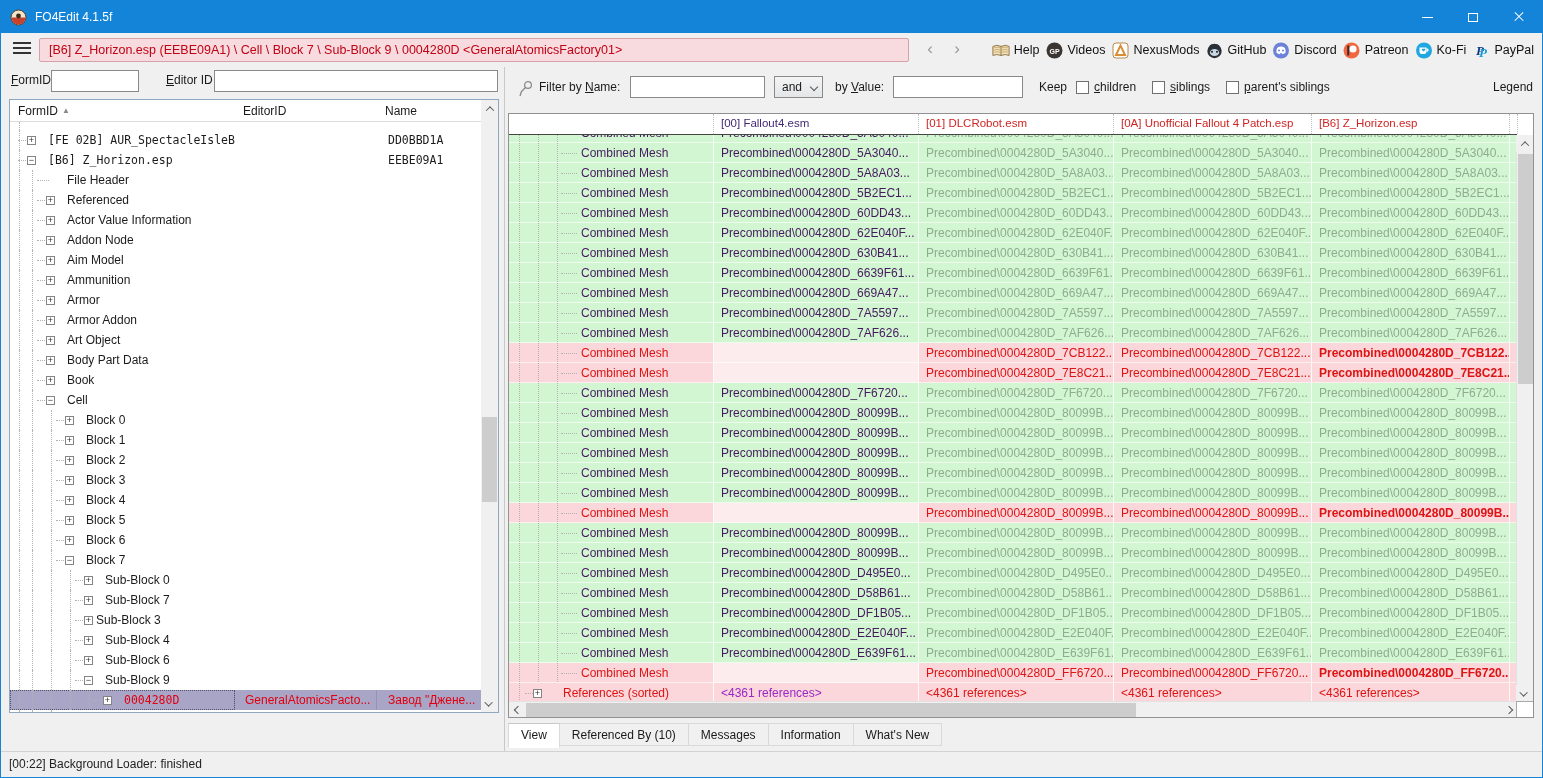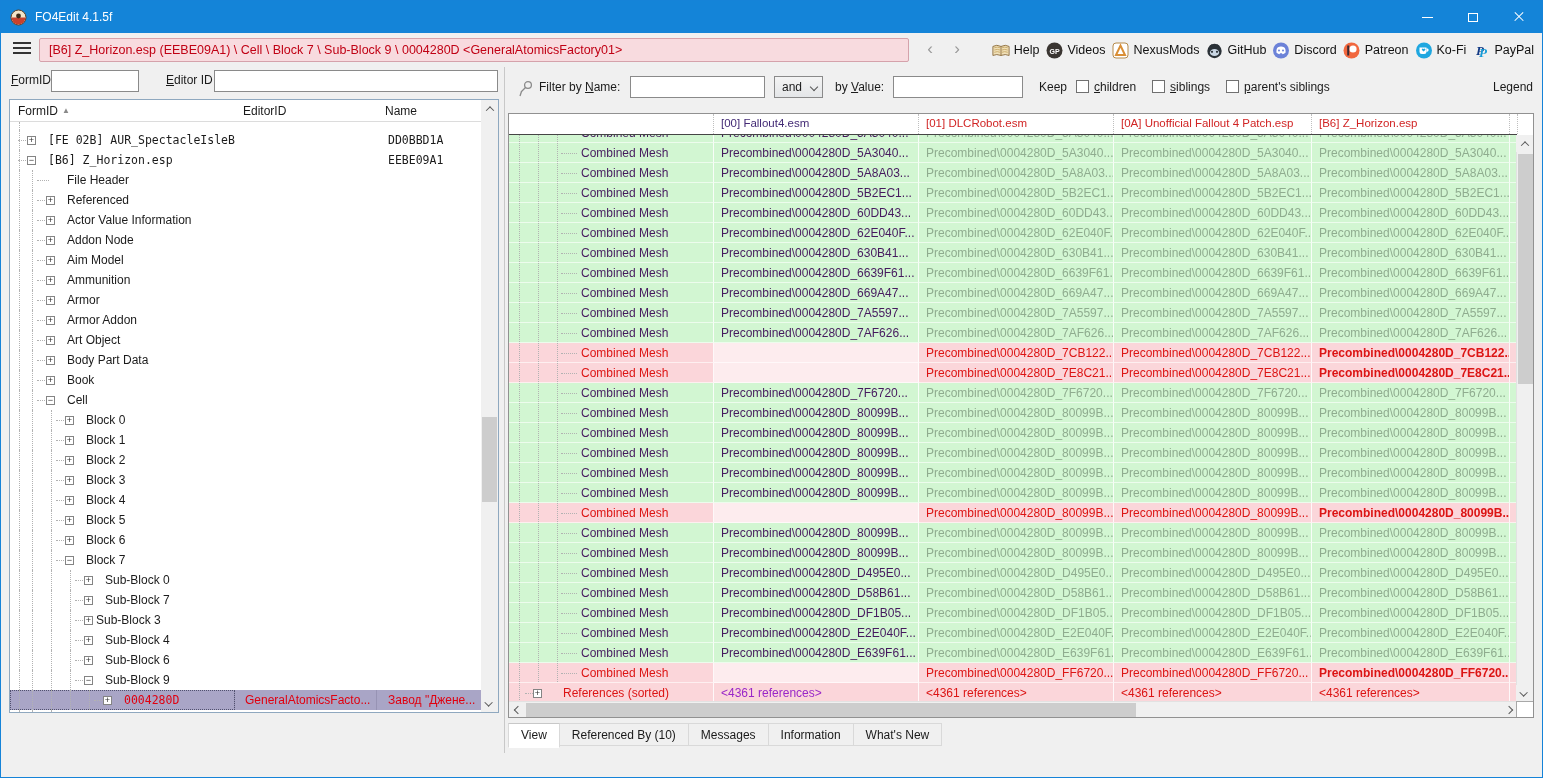--- a/index.html
+++ b/index.html
@@ -635,21 +635,21 @@
               <path d="M7.5 8.5 L3 13 M3.5 12.5 L2 17"></path>
             </g>
           </svg></span>
       <span class="item" style="left:33px">Filter by <u>N</u>ame:</span>
       <input class="inp" style="left: 124px; top: 9px; width: 135px;" value="">
       <div class="combo"><span>and</span><span class="cchev"></span></div>
       <span class="item" style="left:329px">by <u>V</u>alue:</span>
       <input class="inp" style="left: 387px; top: 9px; width: 130px;" value="">
       <div class="checkline">
         <span style="margin-right:9px">Keep</span>
-        <span id="filter-checkboxes" style="display:inline-flex;">
+        <span id="filter-checkboxes" style="display:inline-flex;align-items:center">
             <span class="cbox"></span>
             <span class="cklabel"><u>c</u>hildren</span>
             <span class="cbox"></span>
             <span class="cklabel"><u>s</u>iblings</span>
             <span class="cbox"></span>
             <span class="cklabel"><u>p</u>arent's siblings</span>
           </span>
       </div>
       <span id="legend-link">Legend</span>
     </div>
@@ -1092,13 +1092,16 @@
 
     <div class="tabs" id="tabs">
         <div class="tab active">View</div>
         <div class="tab">Referenced By (10)</div>
         <div class="tab">Messages</div>
         <div class="tab">Information</div>
         <div class="tab">What's New</div>
       </div>
   </div>
 
+  <div class="statusbar">
+    <span>[00:22] Background Loader: finished</span>
+  </div>
 </div>
 
 </body></html>

